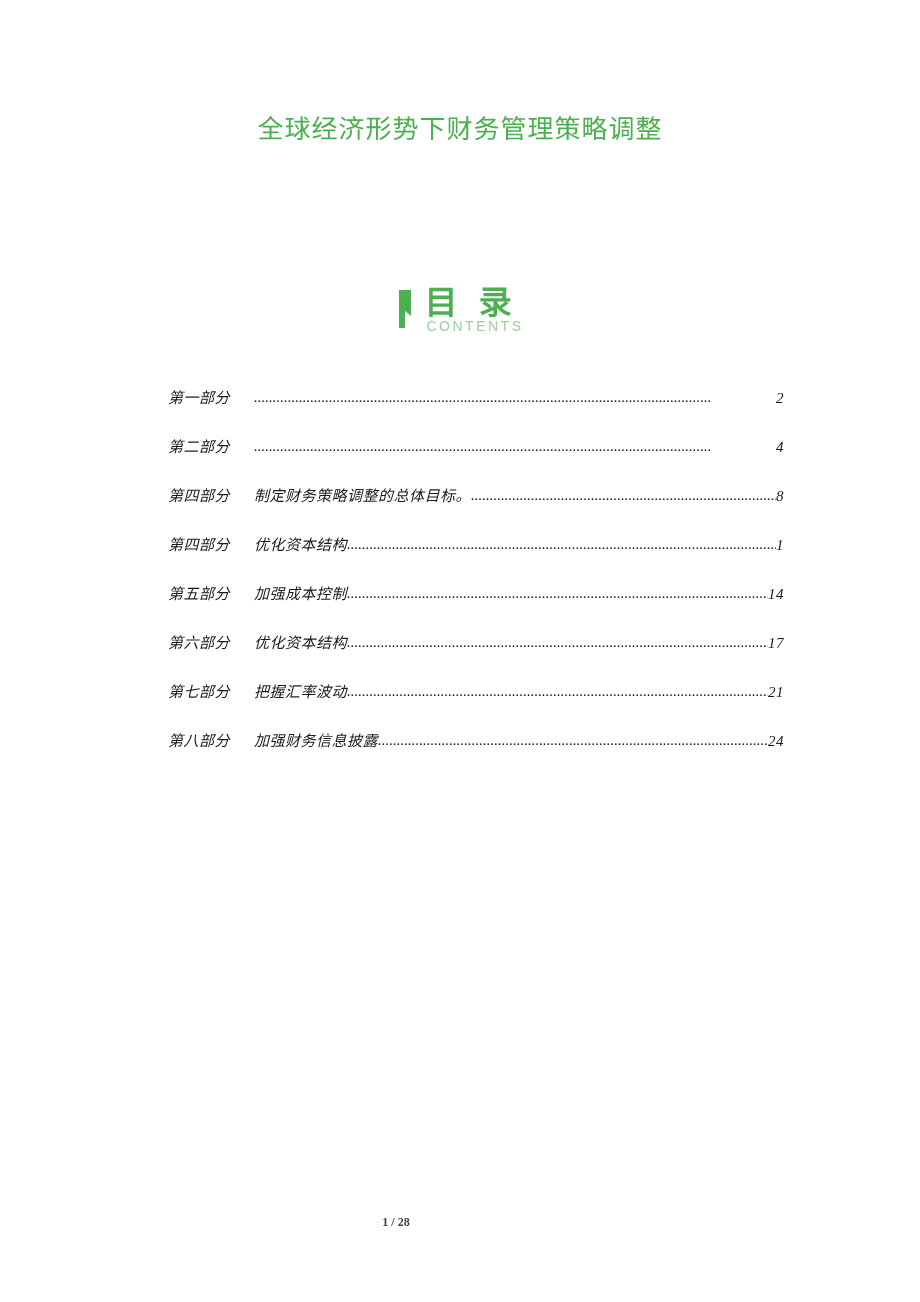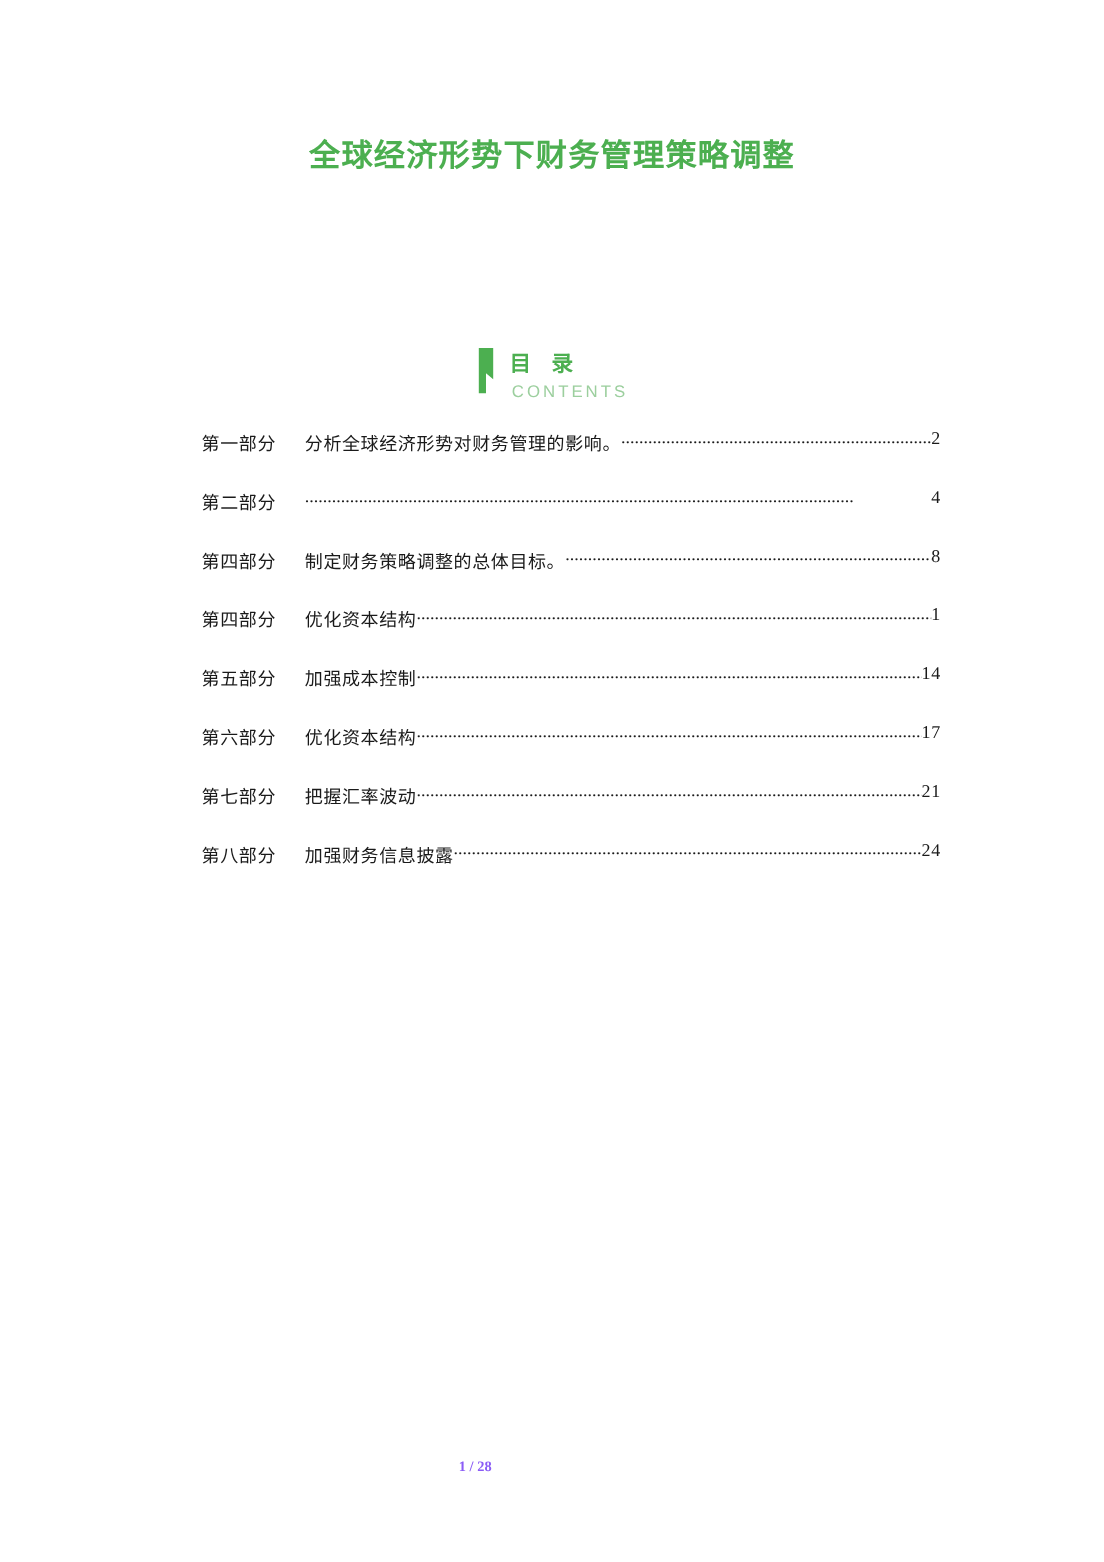--- a/index.html
+++ b/index.html
@@ -24,21 +24,21 @@
 
   
   .doc-title {
     position: absolute;
     top: 108px;
     left: 0;
     width: 920px;
     text-align: center;
     font-family: "Liberation Sans", "DejaVu Sans", sans-serif;
     font-size: 26px;
-    font-weight: bold;
+    font-weight: normal;
     letter-spacing: 1px;
     color: #4CAF50;
     white-space: nowrap;
   }
 
   
   .toc-heading {
     position: absolute;
     top: 288px;
     left: 0;
@@ -61,21 +61,21 @@
     margin-top: 2px;
   }
   .toc-flag svg { display: block; }
   .toc-heading-text {
     display: flex;
     flex-direction: column;
     align-items: flex-start;
   }
   .toc-cn {
     font-family: "Liberation Sans", "DejaVu Sans", sans-serif;
-    font-size: 18px;
+    font-size: 33px;
     font-weight: bold;
     color: #4CAF50;
     letter-spacing: 6px;
     line-height: 30px;
   }
   .toc-en {
     font-family: "Liberation Sans", "DejaVu Sans", sans-serif;
     font-size: 14px;
     color: #9ccf9e;
     letter-spacing: 2.5px;
@@ -86,25 +86,26 @@
 
   
   .toc-list {
     position: absolute;
     top: 358px;
     left: 168px;
     width: 616px;
   }
   .toc-row {
     display: flex;
-    align-items: flex-start;
+    align-items: flex-end;
     height: 49px;
     font-size: 15px;
     color: #1a1a1a;
     font-family: "Liberation Serif", "DejaVu Serif", serif;
+    font-style: italic;
   }
   .toc-part {
     flex: 0 0 auto;
     width: 86px;
     white-space: nowrap;
     letter-spacing: 0.5px;
   }
   .toc-text {
     flex: 0 0 auto;
     white-space: nowrap;
@@ -130,21 +131,21 @@
   
   .footer {
     position: absolute;
     bottom: 72px;
     left: 0;
     width: 792px;
     text-align: center;
     font-family: "Liberation Serif", "DejaVu Serif", serif;
     font-size: 12px;
     font-weight: bold;
-    color: #8b5cf6;
+    color: #404040;
   }
 </style>
 </head>
 <body>
 
 <div class="page">
 
   <div class="doc-title">全球经济形势下财务管理策略调整</div>
 
   <div class="toc-heading">
@@ -158,21 +159,20 @@
         <div class="toc-cn">目 录</div>
         <div class="toc-en">CONTENTS</div>
       </div>
     </div>
   </div>
 
   <div class="toc-list">
 
     <div class="toc-row">
       <span class="toc-part">第一部分</span>
-      <span class="toc-text">分析全球经济形势对财务管理的影响。</span>
       <span class="toc-dots">..........................................................................................................................</span>
       <span class="toc-page">2</span>
     </div>
 
     <div class="toc-row">
       <span class="toc-part">第二部分</span>
       <span class="toc-dots">..........................................................................................................................</span>
       <span class="toc-page">4</span>
     </div>
 

